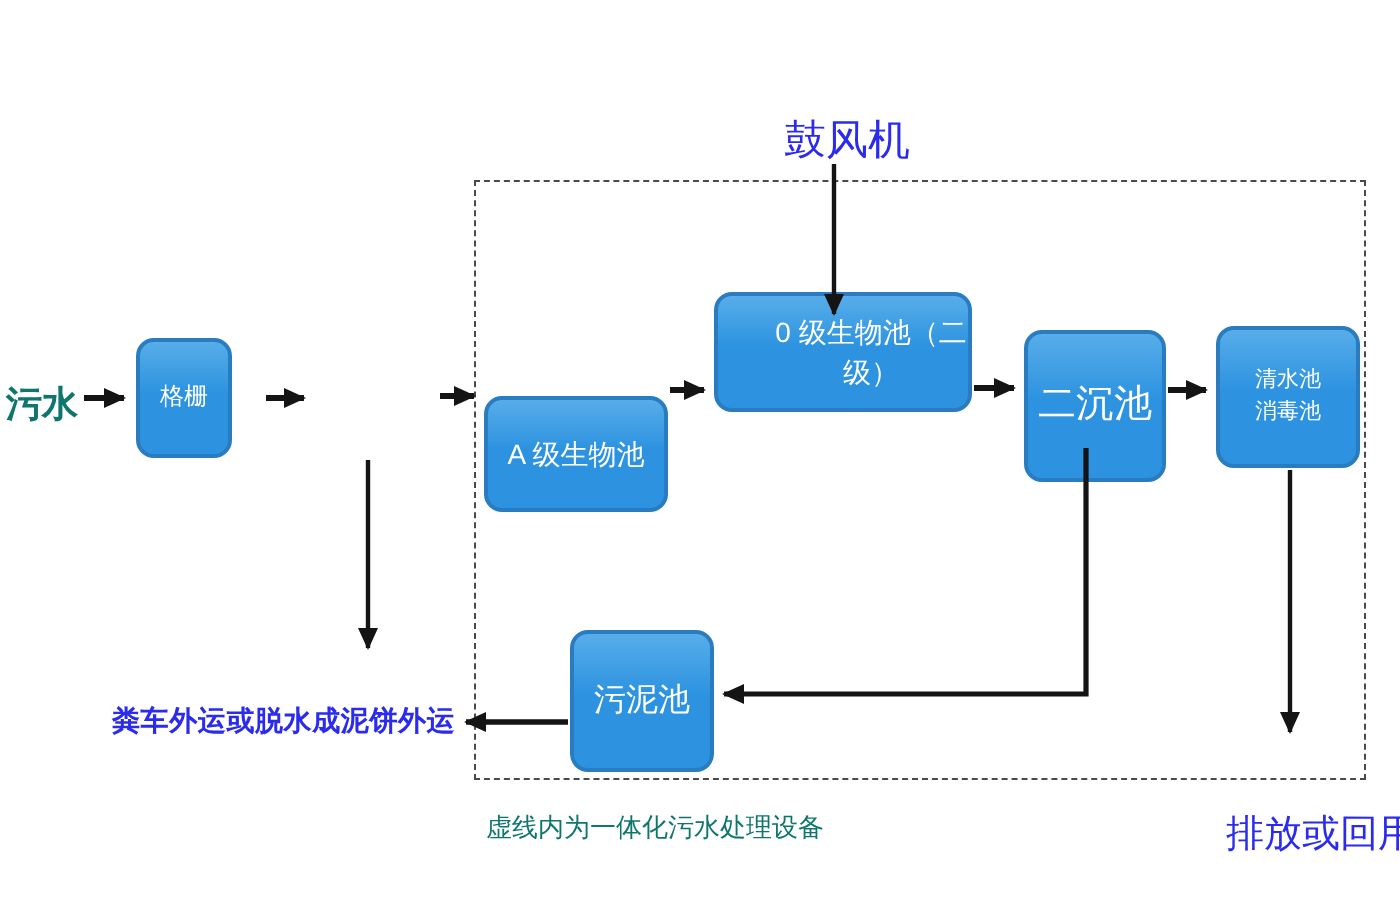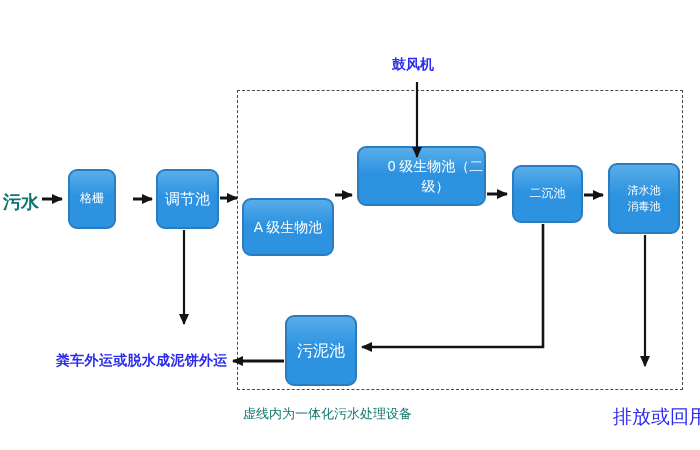--- a/index.html
+++ b/index.html
@@ -18,25 +18,25 @@
     border-radius:9px;color:var(--box-text,#fff);
     display:flex;flex-direction:column;align-items:center;justify-content:center;
     text-align:center;line-height:1.45;
   }
   .lbl{position:absolute;white-space:nowrap;color:#0f766e;}
   .blue{color:var(--blue-text,#2b2bee);}
   .b-grille{left:68px;top:169px;width:48px;height:60px;font-size:12px;text-align:right;}
   .b-reg{left:156px;top:169px;width:63px;height:60px;font-size:15px;}
   .b-abio{left:242px;top:166px;width:92px;height:58px;font-size:14px;margin-top:32px;}
   .b-obio{left:357px;top:146px;width:129px;height:60px;font-size:14px;padding-left:28px;}
-  .b-sed{left:512px;top:165px;width:71px;height:58px;font-size:12px;}
+  .b-sed{left:512px;top:165px;width:71px;height:76px;font-size:19px;}
   .b-clear{left:608px;top:163px;width:72px;height:71px;font-size:11px;}
   .b-sludge{left:285px;top:315px;width:72px;height:71px;font-size:16px;}
   .l-influent{left:3px;top:190px;font-size:18px;font-weight:bold;}
-  .l-blower{left:392px;top:56px;font-size:14px;font-weight:bold;}
+  .l-blower{left:392px;top:56px;font-size:21px;font-weight:normal;}
   .l-sludgeout{left:56px;top:352px;font-size:14px;font-weight:bold;letter-spacing:0.3px;}
   .l-note{left:243px;top:405px;font-size:13px;text-align:center;}
   .l-discharge{left:613px;top:404px;font-size:19px;font-weight:normal;}
   svg.arrows{position:absolute;left:0;top:0;pointer-events:none;color:var(--arrow,#141414);}
   svg.arrows path.ln{fill:none;stroke:currentColor;}
 </style>
 </head>
 <body>
 
 <div class="canvas">
@@ -44,23 +44,20 @@
   <div class="dashed-box"></div>
 
   <span class="lbl l-influent">污水</span>
   <span class="lbl blue l-blower">鼓风机</span>
   <span class="lbl blue l-sludgeout">粪车外运或脱水成泥饼外运</span>
   <span class="lbl l-note">虚线内为一体化污水处理设备</span>
   <span class="lbl blue l-discharge">排放或回用</span>
 
   <div class="box b-grille">
     <span>格栅</span>
-  </div>
-  <div class="box b-reg">
-    <span>调节池</span>
   </div>
   <div class="box b-abio">
     <span>A 级生物池</span>
   </div>
   <div class="box b-obio">
     <span>0 级生物池（二级）</span>
   </div>
   <div class="box b-sed">
     <span>二沉池</span>
   </div>

